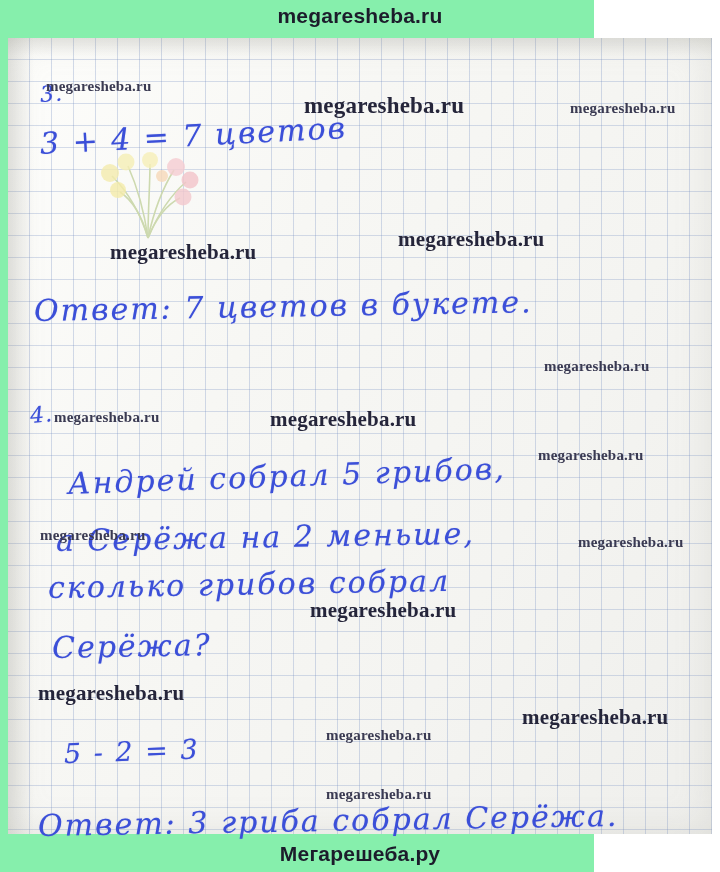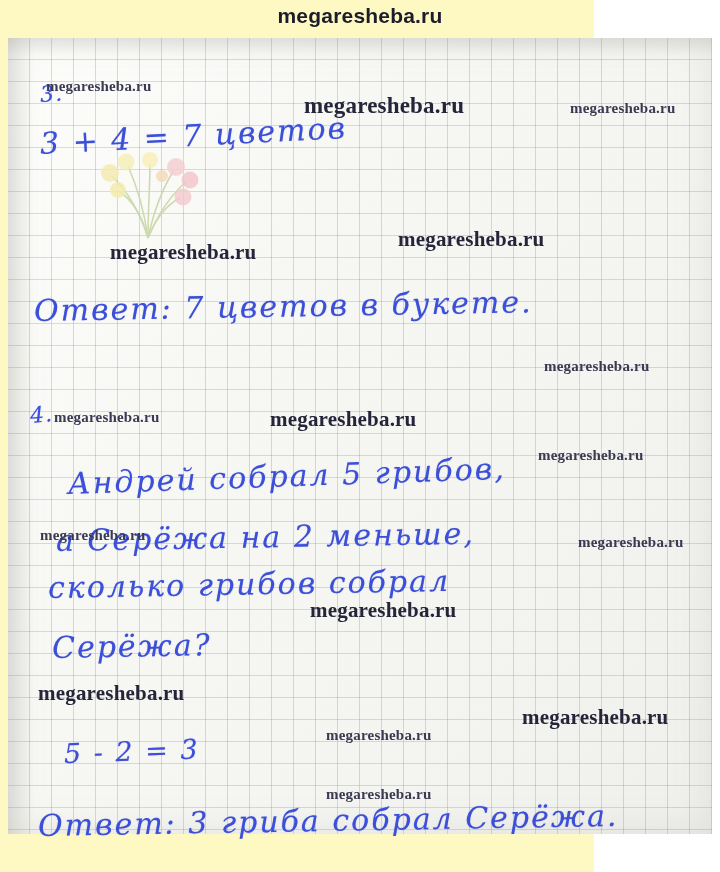--- a/index.html
+++ b/index.html
@@ -10,21 +10,21 @@
     width: 720px;
     height: 872px;
     background: #ffffff;
     font-family: "Liberation Sans", sans-serif;
     overflow: hidden;
   }
   .page {
     position: relative;
     width: 594px;
     height: 872px;
-    background: #fef9c3;
+    background: #86efac;
   }
   
   .top-caption {
     position: absolute;
     left: 0;
     top: 4px;
     width: 720px;
     text-align: center;
     font-size: 21px;
     font-weight: bold;
@@ -187,13 +187,14 @@
       <div class="wm wm-light" style="left: 538px; top: 447px; font-size: 15px;">megaresheba.ru</div>
       <div class="wm wm-light" style="left: 40px; top: 527px; font-size: 15px;">megaresheba.ru</div>
       <div class="wm wm-light" style="left: 578px; top: 534px; font-size: 15px;">megaresheba.ru</div>
       <div class="wm" style="left: 310px; top: 598px; font-size: 21px;">megaresheba.ru</div>
       <div class="wm" style="left: 38px; top: 681px; font-size: 21px;">megaresheba.ru</div>
       <div class="wm wm-light" style="left: 326px; top: 727px; font-size: 15px;">megaresheba.ru</div>
       <div class="wm" style="left: 522px; top: 705px; font-size: 21px;">megaresheba.ru</div>
       <div class="wm wm-light" style="left: 326px; top: 786px; font-size: 15px;">megaresheba.ru</div>
     </div>
 
+  <div class="bottom-caption">Мегарешеба.ру</div>
 </div>
 
 </body></html>

